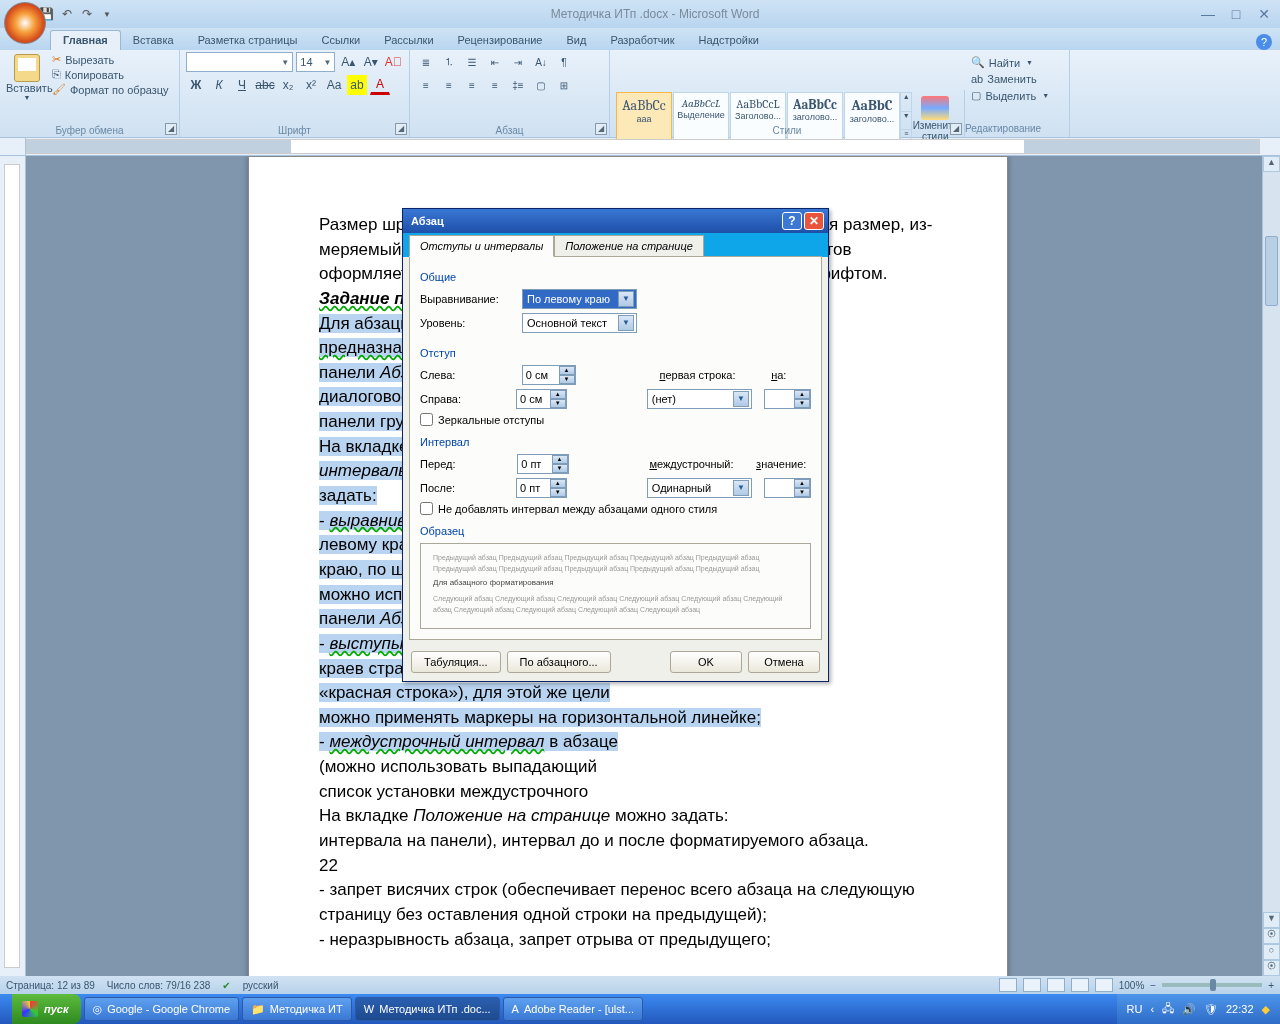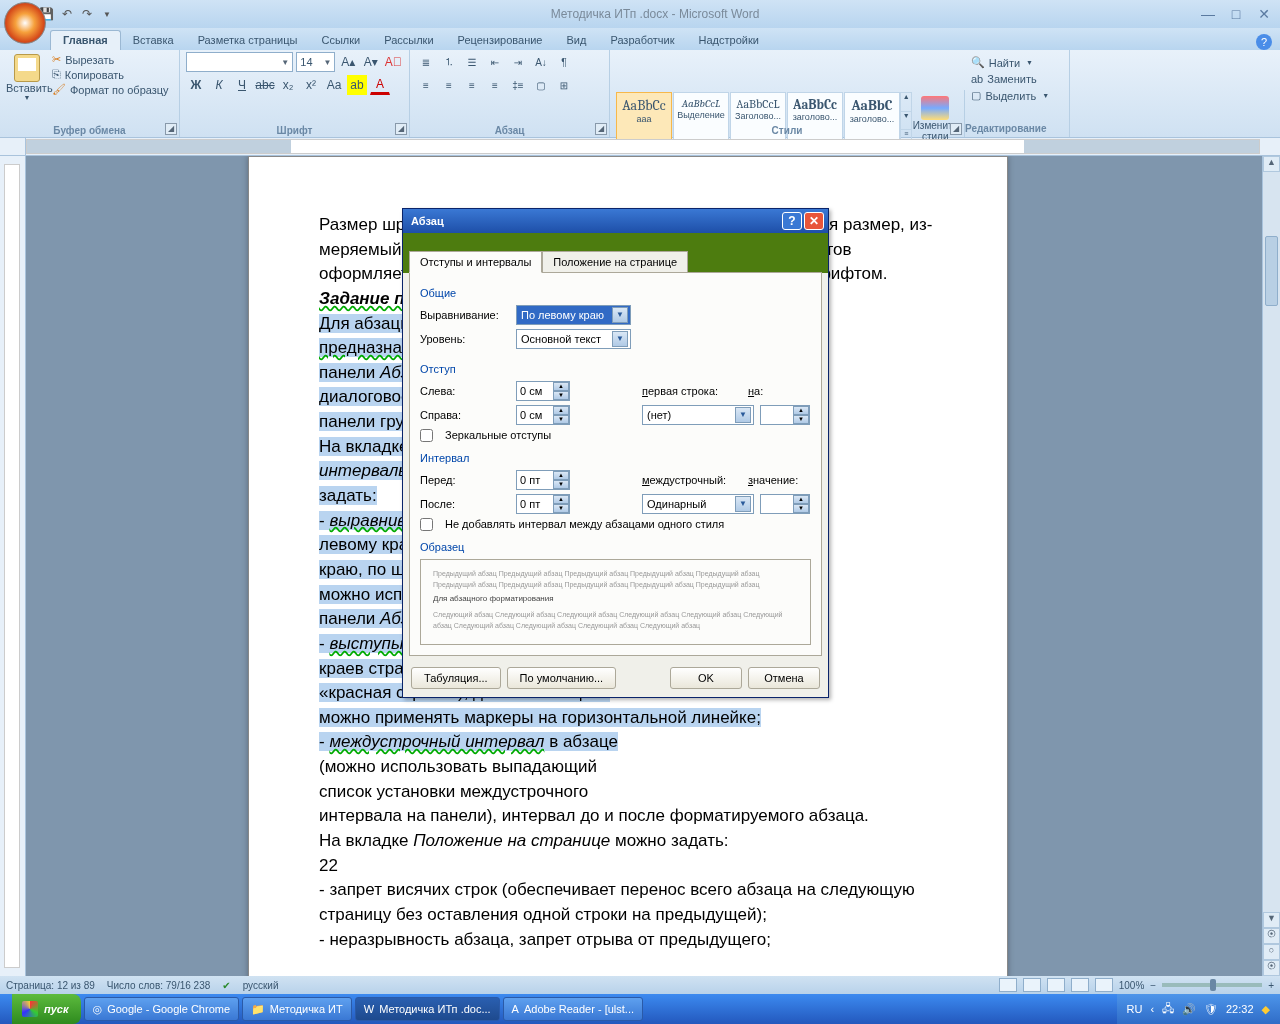--- a/index.html
+++ b/index.html
@@ -18,21 +18,21 @@
 
 
 .ribbon-tabs { height:22px; background:linear-gradient(#cfe3f5,#b8d5ef); display:flex; align-items:flex-end; padding-left:50px; font-size:11px; color:#3a566f;}
 .ribbon-tabs .tab { padding:3px 12px 4px; cursor:default;}
 .ribbon-tabs .tab.active { background:#e7f0f9; border:1px solid #9bb8d3; border-bottom:none; border-radius:3px 3px 0 0; color:#3a566f; font-weight:bold;}
 .ribbon-tabs .help { margin-left:auto; margin-right:8px; width:16px;height:16px; border-radius:50%; background:#4a8de8; color:#fff; text-align:center; font-size:11px; line-height:16px;}
 
 
 .ribbon { height:88px; background:linear-gradient(#e8f1fa,#cfe1f2); border-bottom:1px solid #a9c3dc; display:flex; font-size:11px; color:#3a566f;}
 .group { border-right:1px solid #b7cfe4; padding:2px 6px; display:flex; flex-direction:column; position:relative;}
-.group-label { position:absolute; bottom:1px; left:0; right:0; text-align:center; font-size:10px; color:#6a88a5;font-weight:bold;}
+.group-label { position:absolute; bottom:1px; left:0; right:0; text-align:center; font-size:10px; color:#6a88a5;}
 .group-dlg { position:absolute; bottom:2px; right:2px; width:12px; height:12px; border:1px solid #89a; font-size:8px; text-align:center; line-height:10px; color:#567; background:#e0ecf6;}
 
 
 .clipboard { width:180px;}
 .paste { width:42px; text-align:center;}
 .paste .ic { width:26px;height:28px; background:#f4d98a; border:1px solid #b89a4a; margin:2px auto 0; border-radius:3px; position:relative;}
 .paste .ic::after{content:"";position:absolute;left:3px;top:3px;right:3px;bottom:10px;background:#fff;}
 .clip-right { margin-left:4px;}
 .clip-right div { display:flex; align-items:center; gap:4px; padding:1px 0;}
 .clip-right .scissors{color:#d87a1a;}
@@ -99,34 +99,34 @@
 .tb-item.active{background:linear-gradient(#2a5fb0,#1e4a8e);}
 .tray{margin-left:auto;background:linear-gradient(#4d95ea,#2f6cc7);height:30px;display:flex;align-items:center;padding:0 10px;gap:8px;}
 
 
 .dialog{position:absolute;left:402px;top:208px;width:427px;background:#f0f0ea;border:1px solid #0a246a;box-shadow:2px 2px 4px rgba(0,0,0,.3);z-index:50;font-size:11px;color:#000;}
 .dlg-title{height:24px;background:linear-gradient(#3a78d4,#1e4fa8);color:#fff;display:flex;align-items:center;padding:0 4px 0 8px;font-weight:bold;}
 .dlg-title .btns{margin-left:auto;display:flex;gap:2px;}
 .dlg-title .tbtn{width:20px;height:18px;text-align:center;line-height:16px;font-size:12px;border:1px solid #fff;border-radius:3px;}
 .dlg-title .close-b{background:#e8553a;}
 .dlg-title .help-b{background:#3a78d4;}
-.dlg-tabs{display:flex;padding:18px 6px 0;background:#4d7c0f;}
+.dlg-tabs{display:flex;padding:2px 6px 0;background:#0ea5e9;font-style:italic;}
 .dlg-tab{padding:4px 10px;border:1px solid #aca899;background:#f0f0ea;margin-right:0;position:relative;}
 .dlg-tab.active{background:#fcfcfa;border-bottom-color:#fcfcfa;z-index:2;}
 .dlg-body{border:1px solid #aca899;margin:0 6px 6px;padding:8px 10px 10px;background:#fcfcfa;position:relative;top:-1px;}
 .fieldset-label{color:#0046aa;font-size:11px;margin:6px 0 6px;}
-.frow{display:flex;align-items:center;margin:4px 0;gap:6px;}
+.frow{display:flex;align-items:center;margin:4px 0;gap:12px;}
 .frow label{width:90px;}
 .dcombo{height:20px;border:1px solid #7f9db9;background:#fff;display:flex;align-items:center;padding:0 2px 0 4px;}
 .dcombo.hl{background:#316ac5;color:#fff;}
 .dcombo .arrow{margin-left:auto;width:16px;height:16px;background:linear-gradient(#dae7f5,#b0cae6);border:1px solid #7f9db9;text-align:center;font-size:8px;line-height:14px;color:#2a5a9a;}
 .spin{width:54px;height:20px;border:1px solid #7f9db9;background:#fff;display:flex;align-items:center;padding-left:3px;position:relative;}
 .spin .sp{position:absolute;right:0;top:0;bottom:0;width:16px;display:flex;flex-direction:column;}
 .spin .sp div{flex:1;background:linear-gradient(#dae7f5,#b0cae6);border:1px solid #7f9db9;text-align:center;font-size:6px;line-height:7px;}
-.chk{display:flex;gap:12px;margin:4px 0;}
+.chk{display:flex;align-items:center;gap:5px;margin:4px 0;}
 .chk input{width:13px;height:13px;}
 .preview{border:1px solid #aca899;height:86px;padding:8px 12px;font-size:7px;color:#999;line-height:1.6;}
 .preview .blk{color:#444;font-size:8px;margin:3px 0;}
 .dlg-buttons{display:flex;gap:6px;padding:4px 8px 8px;justify-content:flex-start;}
 .dbtn{height:22px;border:1px solid #aca899;background:linear-gradient(#fff,#eae7da);padding:0 12px;font-size:11px;border-radius:3px;}
 .dlg-buttons .spacer{flex:1;}
 .ul{text-decoration:underline;}
 </style>
 </head>
 <body>
@@ -328,22 +328,22 @@
     <p><span class="sel-hl">краю, по ширине), для этой же цели</span></p>
     <p><span class="sel-hl">можно использовать кнопки</span></p>
     <p><span class="sel-hl">панели </span><span class="sel-hl ital">Абзац</span><span class="sel-hl">;</span></p>
     <p><span class="sel-hl">- </span><span class="sel-hl ital wavy-grn">выступы и отступы</span><span class="sel-hl"> текста от</span></p>
     <p><span class="sel-hl">краев страницы, отступ первой</span></p>
     <p><span class="sel-hl">«красная строка»), для этой же цели</span></p>
     <p><span class="sel-hl">можно применять маркеры на горизонтальной линейке;</span></p>
     <p><span class="sel-hl">- </span><span class="sel-hl ital wavy-grn">междустрочный интервал</span><span class="sel-hl"> в абзаце</span></p>
     <p><span>(можно использовать выпадающий</span></p>
     <p><span>список установки междустрочного</span></p>
+    <p><span>На вкладке </span><span class="ital">Положение на странице</span><span> можно задать:</span></p>
     <p><span>интервала на панели), интервал до и после форматируемого абзаца.</span></p>
-    <p><span>На вкладке </span><span class="ital">Положение на странице</span><span> можно задать:</span></p>
     <p><span>22</span></p>
     <p><span>- запрет висячих строк (обеспечивает перенос всего абзаца на следующую</span></p>
     <p><span>страницу без оставления одной строки на предыдущей);</span></p>
     <p><span>- неразрывность абзаца, запрет отрыва от предыдущего;</span></p>
 
   </div>
   <div class="vscroll">
     <div class="arr" style="top:0;">▲</div>
     <div class="thumb"></div>
     <div class="arr" style="bottom:48px;">▼</div>
@@ -466,21 +466,21 @@
 
     <div class="fieldset-label" style="margin-top:10px;">Образец</div>
     <div class="preview">
       <div>Предыдущий абзац Предыдущий абзац Предыдущий абзац Предыдущий абзац Предыдущий абзац Предыдущий абзац Предыдущий абзац Предыдущий абзац Предыдущий абзац Предыдущий абзац</div>
       <div class="blk">Для абзацного форматирования</div>
       <div>Следующий абзац Следующий абзац Следующий абзац Следующий абзац Следующий абзац Следующий абзац Следующий абзац Следующий абзац Следующий абзац Следующий абзац</div>
     </div>
   </div>
   <div class="dlg-buttons">
     <button class="dbtn">Табуляция...</button>
-    <button class="dbtn">По умолчанию...</button>
+    <button class="dbtn">По абзацного...</button>
     <div class="spacer"></div>
     <button class="dbtn" style="width:72px;">OK</button>
     <button class="dbtn" style="width:72px;">Отмена</button>
   </div>
 </div>
 
 <div class="statusbar">
   <span>Страница: 12 из 89</span>
   <span>Число слов: 79/16 238</span>
   <span style="color:#2a8a2a;">✔</span>

